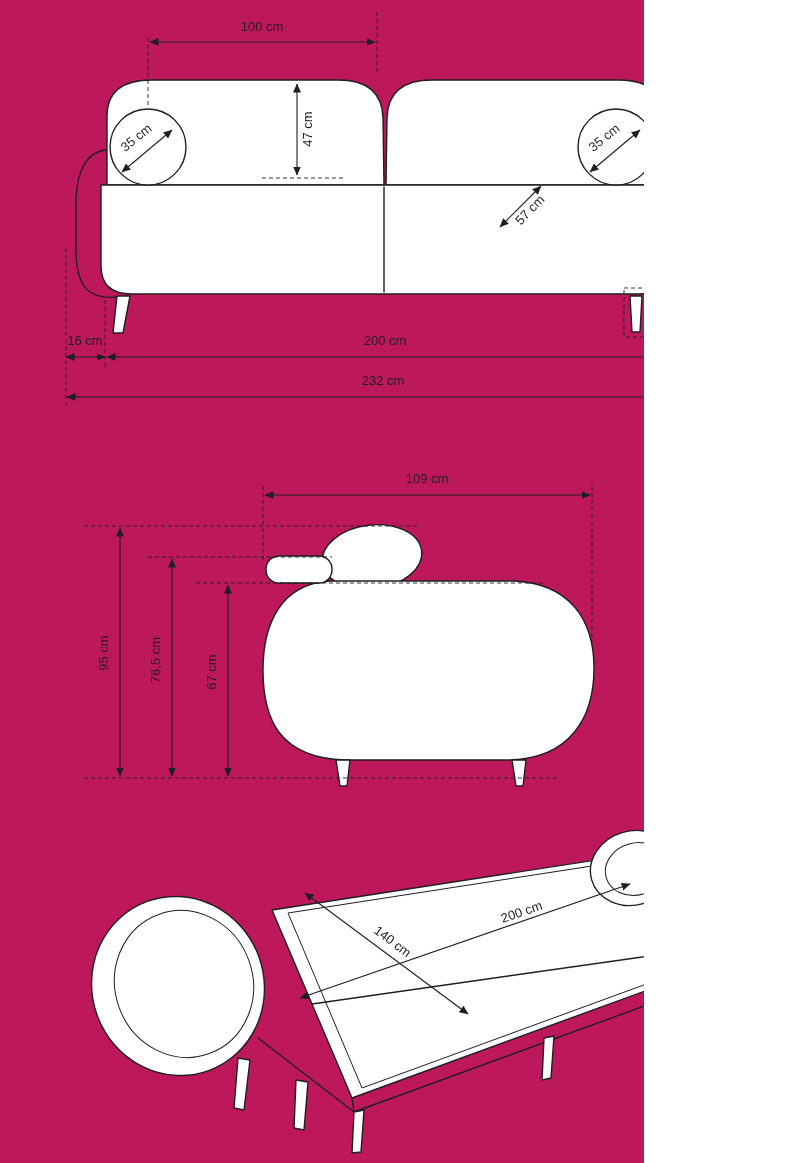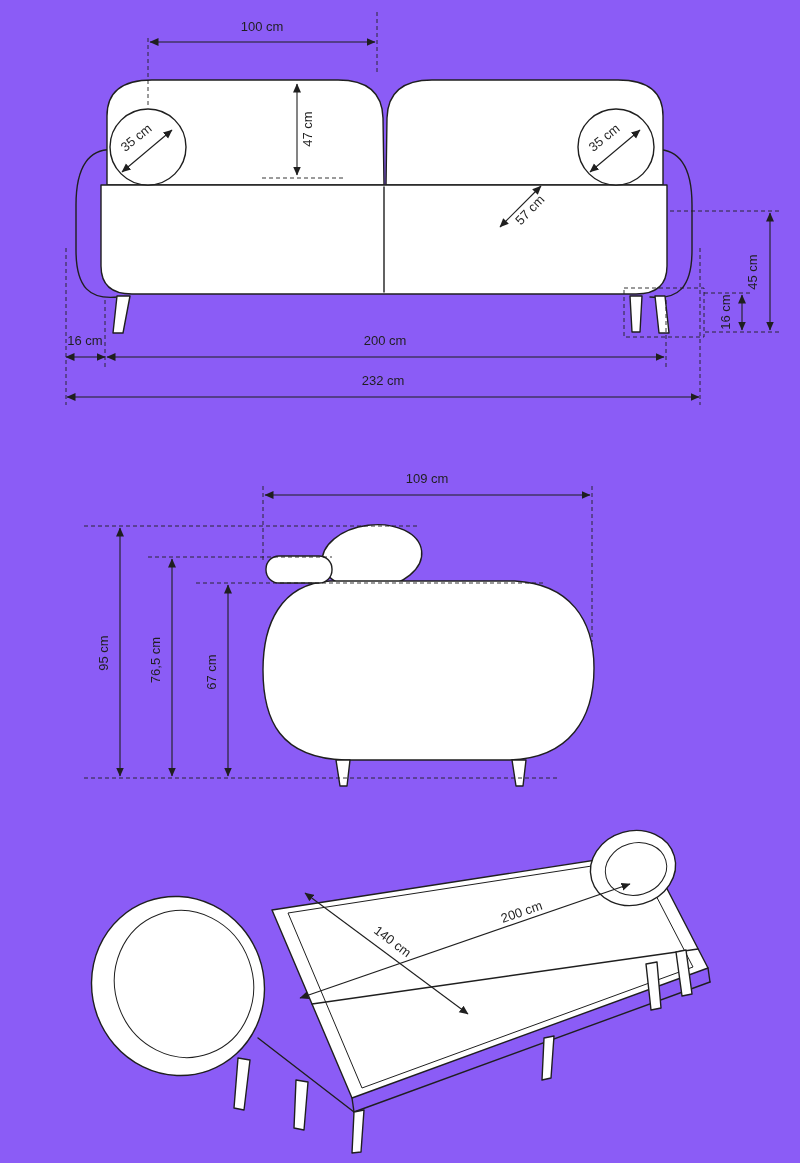--- a/index.html
+++ b/index.html
@@ -1,16 +1,16 @@
 <!DOCTYPE html>
 <html><head>
 <meta charset="utf-8">
 <style>
   html,body{margin:0;padding:0;background:#ffffff;}
-  .canvas{position:relative;width:800px;height:1163px;background:#8b5cf6;overflow:hidden;}
+  .canvas{position:relative;width:644px;height:1163px;background:#be185d;overflow:hidden;}
   svg{display:block;}
   svg text{
     font-family:"Liberation Sans","DejaVu Sans",sans-serif;
     font-size:13px;
     fill:#1f1f1f;
     text-anchor:middle;
   }
   .ln{stroke:#1f1f1f;stroke-width:1.4;fill:none;stroke-linecap:round;stroke-linejoin:round;}
   .fillw{fill:#ffffff;stroke:#1f1f1f;stroke-width:1.4;stroke-linejoin:round;}
   .thin{stroke:#1f1f1f;stroke-width:1;fill:none;}

